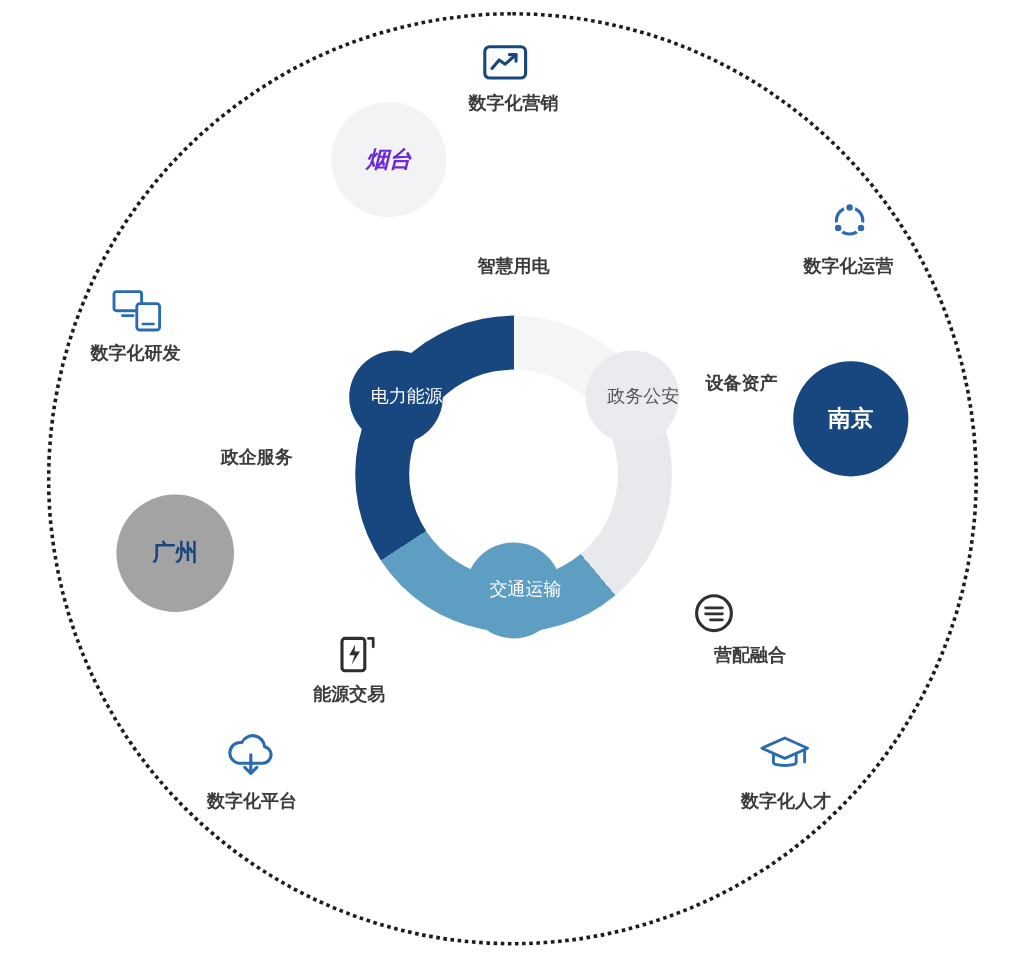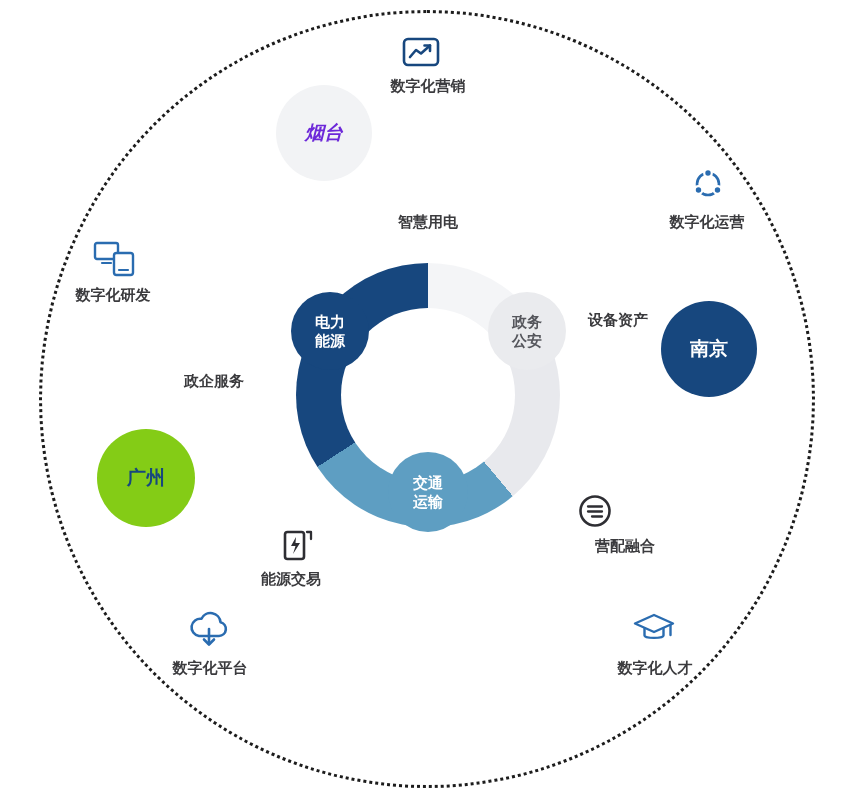--- a/index.html
+++ b/index.html
@@ -39,38 +39,38 @@
   .ring-hole {
     left: 428px; top: 395px;
     width: 174px; height: 174px;
     border-radius: 50%;
     background: #ffffff;
   }
 
   
   .node {
     border-radius: 50%;
-    display: flex; flex-direction: column;
-    align-items: center; justify-content: center;
-    font-weight: bold; font-size: 15px; line-height: 1.3;
+    display: flex; flex-direction: row;
+    align-items: center; justify-content: flex-end;
+    font-weight: normal; font-size: 15px; line-height: 1.3;
     text-align: center;
   }
   .node-power      { left: 330px; top: 331px; width: 78px;  height: 78px;  background: #17477e; color: #ffffff; }
   .node-government { left: 527px; top: 331px; width: 78px;  height: 78px;  background: #eaebee; color: #55565c; }
   .node-transport  { left: 428px; top: 492px; width: 80px;  height: 80px;  background: #5e9ec2; color: #ffffff; }
 
   
   .city {
     border-radius: 50%;
     display: flex; align-items: center; justify-content: center;
     font-weight: bold; font-size: 19px;
   }
   .city-yantai    { left: 324px; top: 133px; width: 96px;  height: 96px;  background: #f2f3f5; color: #6d28d9; font-style: italic; }
   .city-nanjing   { left: 709px; top: 349px; width: 96px;  height: 96px;  background: #17477e; color: #ffffff; }
-  .city-guangzhou { left: 146px; top: 478px; width: 98px;  height: 98px;  background: #84cc16; color: #17477e; }
+  .city-guangzhou { left: 146px; top: 461px; width: 98px;  height: 98px;  background: #a3a3a3; color: #17477e; }
   .city-jinan     { left: 461px; top: 674px; width: 102px; height: 102px; background: #5e9ec2; color: #ffffff; }
 
   
   .lbl {
     font-weight: bold; font-size: 15px;
     color: #3b3b3e; white-space: nowrap;
   }
   .lbl-smart-power    { left: 428px; top: 222px; }
   .lbl-equipment      { left: 618px; top: 320px; }
   .lbl-gov-enterprise { left: 214px; top: 381px; }

